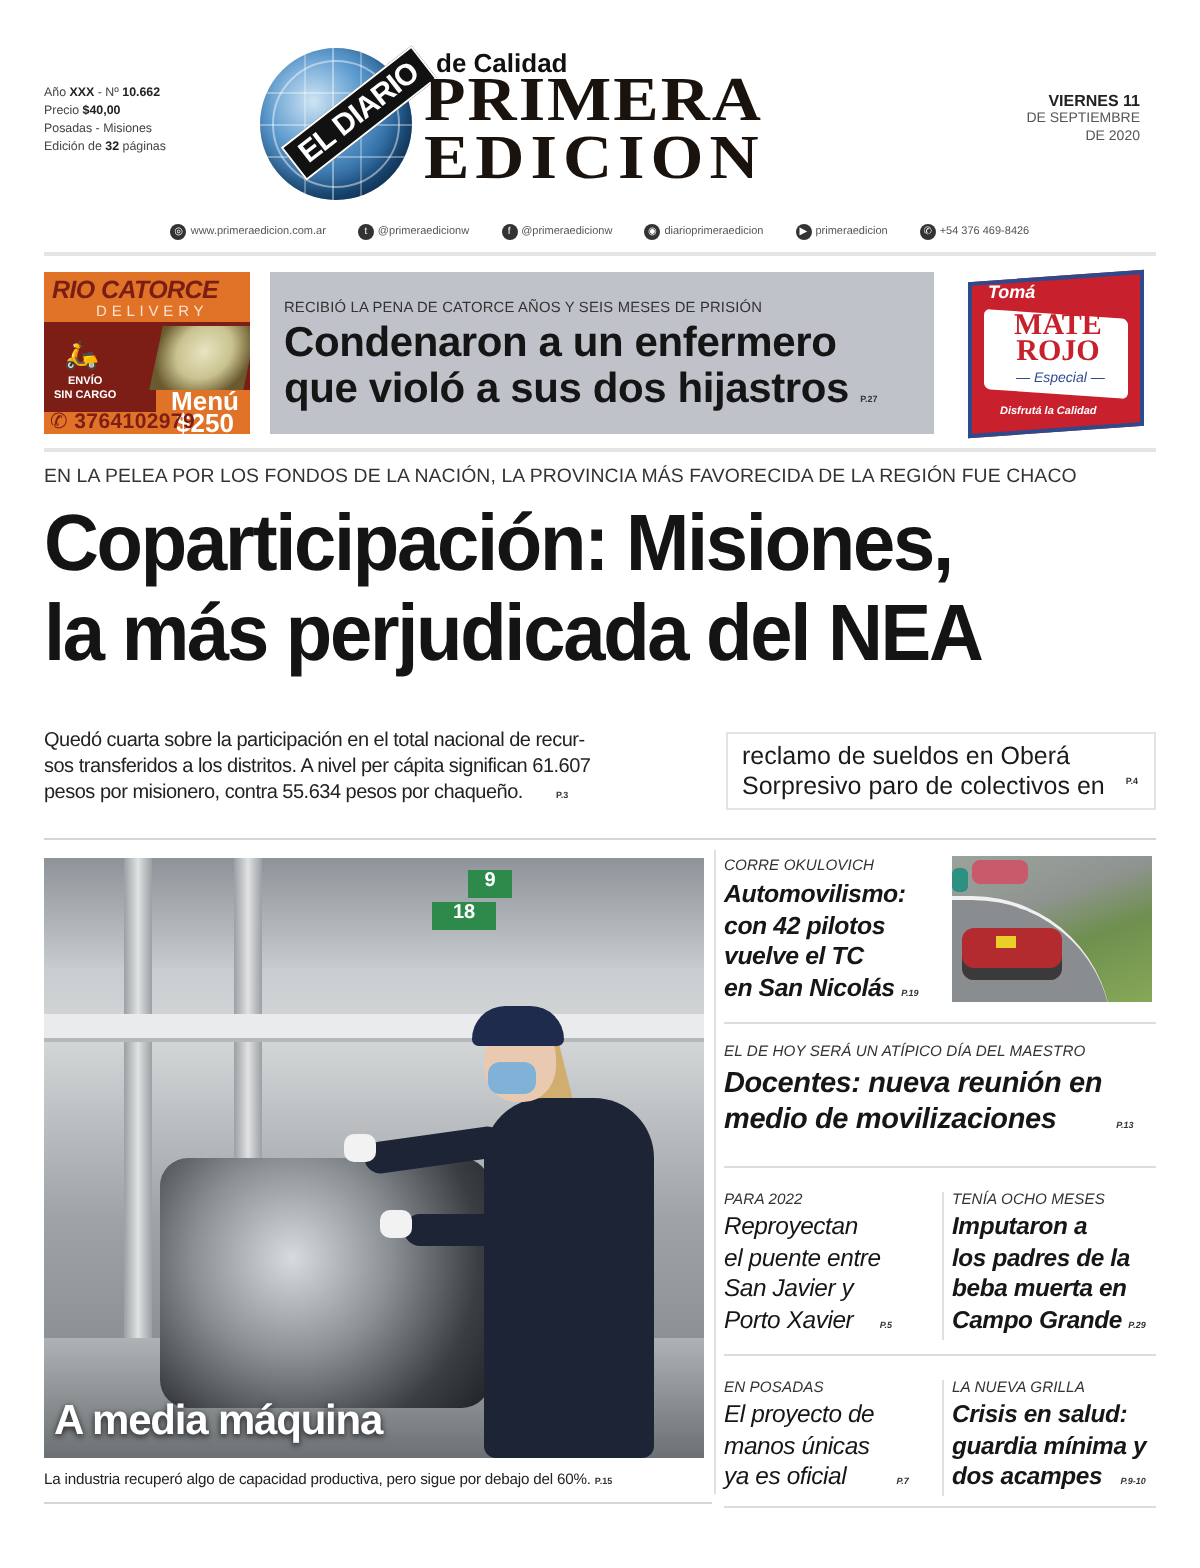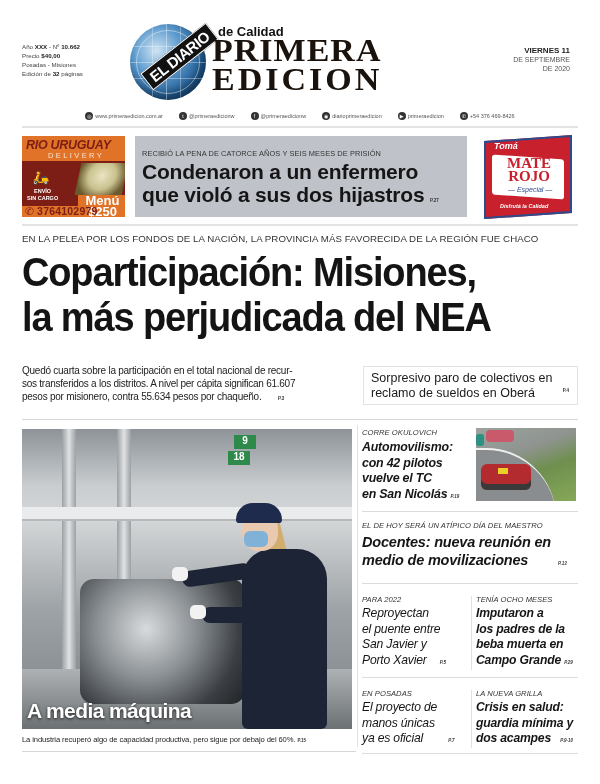--- a/index.html
+++ b/index.html
@@ -173,21 +173,21 @@
     <span>primeraedicion</span>
   </div>
   <div class="item">
     <span class="ic">✆</span>
     <span>+54 376 469-8426</span>
   </div>
 </div>
 <div class="abs rule" style="top:126px"></div>
 
 <div class="abs ad-rio">
-  <div class="title">RIO URUGUAY</div>
+  <div class="title">RIO CATORCE</div>
   <div class="deliv">DELIVERY</div>
   <div class="dark"></div>
   <div class="food"></div>
   <div class="moto">🛵</div>
   <div class="envio">
     <div>ENVÍO</div>
     <div>SIN CARGO</div>
   </div>
   <div class="menu">Menú $250</div>
   <div class="phone">✆ 3764102979</div>
@@ -220,32 +220,32 @@
   <div>la más perjudicada del NEA</div>
 </div>
 
 <div class="abs lede">
   <div>Quedó cuarta sobre la participación en el total nacional de recur-</div>
   <div>sos transferidos a los distritos. A nivel per cápita significan 61.607</div>
   <div><span>pesos por misionero, contra 55.634 pesos por chaqueño.</span> <span class="pg" style="margin-left:14px">P.3</span></div>
 </div>
 
 <div class="abs side-box">
+  <div>reclamo de sueldos en Oberá</div>
   <div>Sorpresivo paro de colectivos en</div>
-  <div>reclamo de sueldos en Oberá</div>
   <span class="pg">P.4</span>
 </div>
 <div class="abs rule" style="top:419px;height:1px;background:#d6d6d6"></div>
 
 <div class="abs photo">
   <div class="ph-ceiling"></div>
   <div class="ph-pillar" style="left:40px"></div>
   <div class="ph-pillar" style="left:95px"></div>
   <div class="ph-sign" style="left:212px;top:6px;width:22px;height:14px">9</div>
-  <div class="ph-sign" style="left:206px;top:22px;width:22px;height:14px">18</div>
+  <div class="ph-sign" style="left:194px;top:22px;width:32px;height:14px">18</div>
   <div class="ph-rail"></div>
   <div class="ph-floor"></div>
   <div class="ph-engine"></div>
   <div class="ph-worker">
     <div class="ph-hair"></div>
     <div class="ph-body"></div>
     <div class="ph-arm"></div>
     <div class="ph-glove"></div>
     <div class="ph-arm2"></div>
     <div class="ph-glove2"></div>

